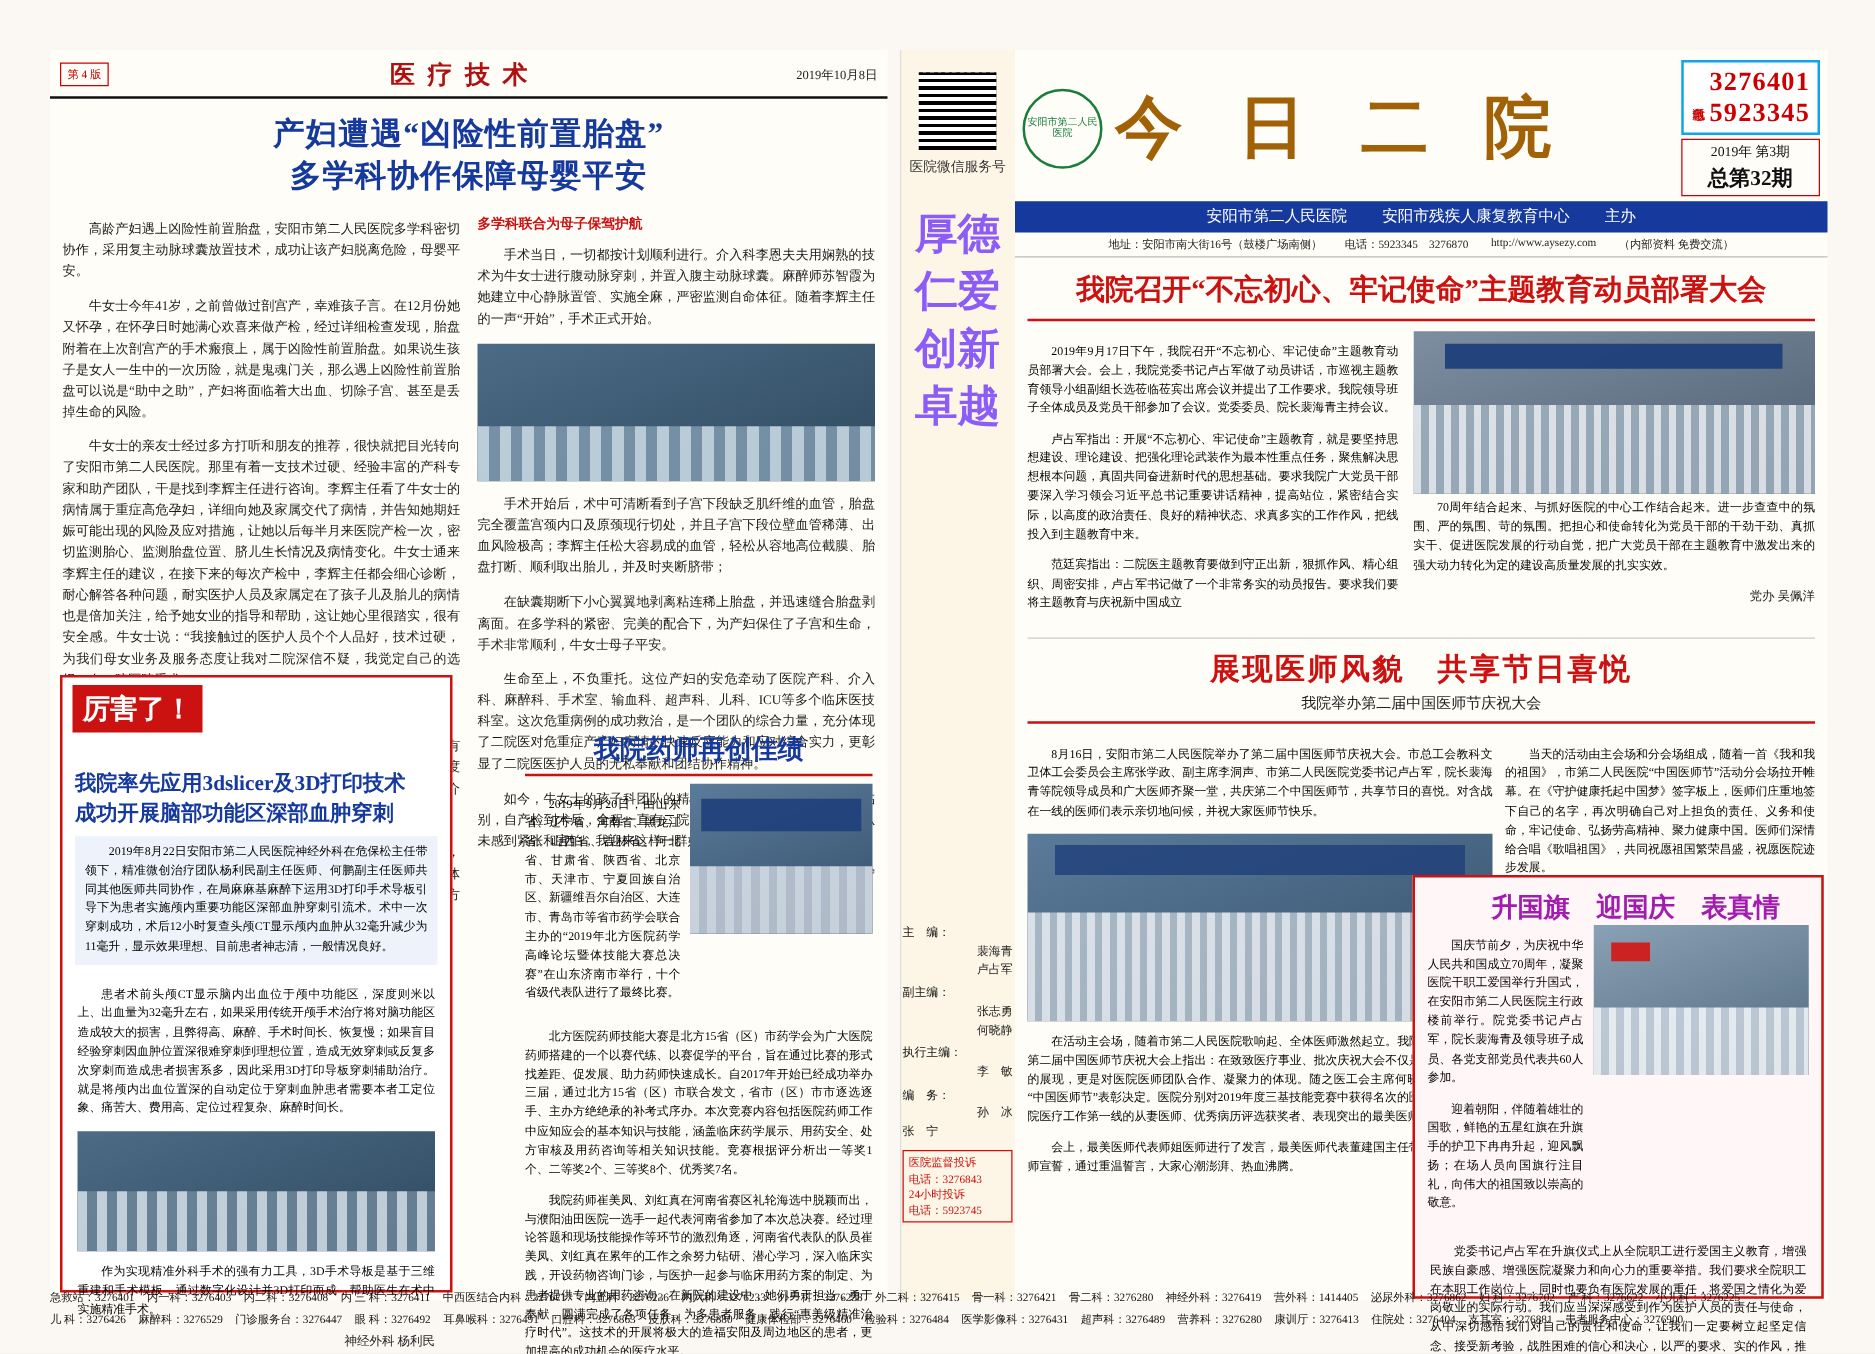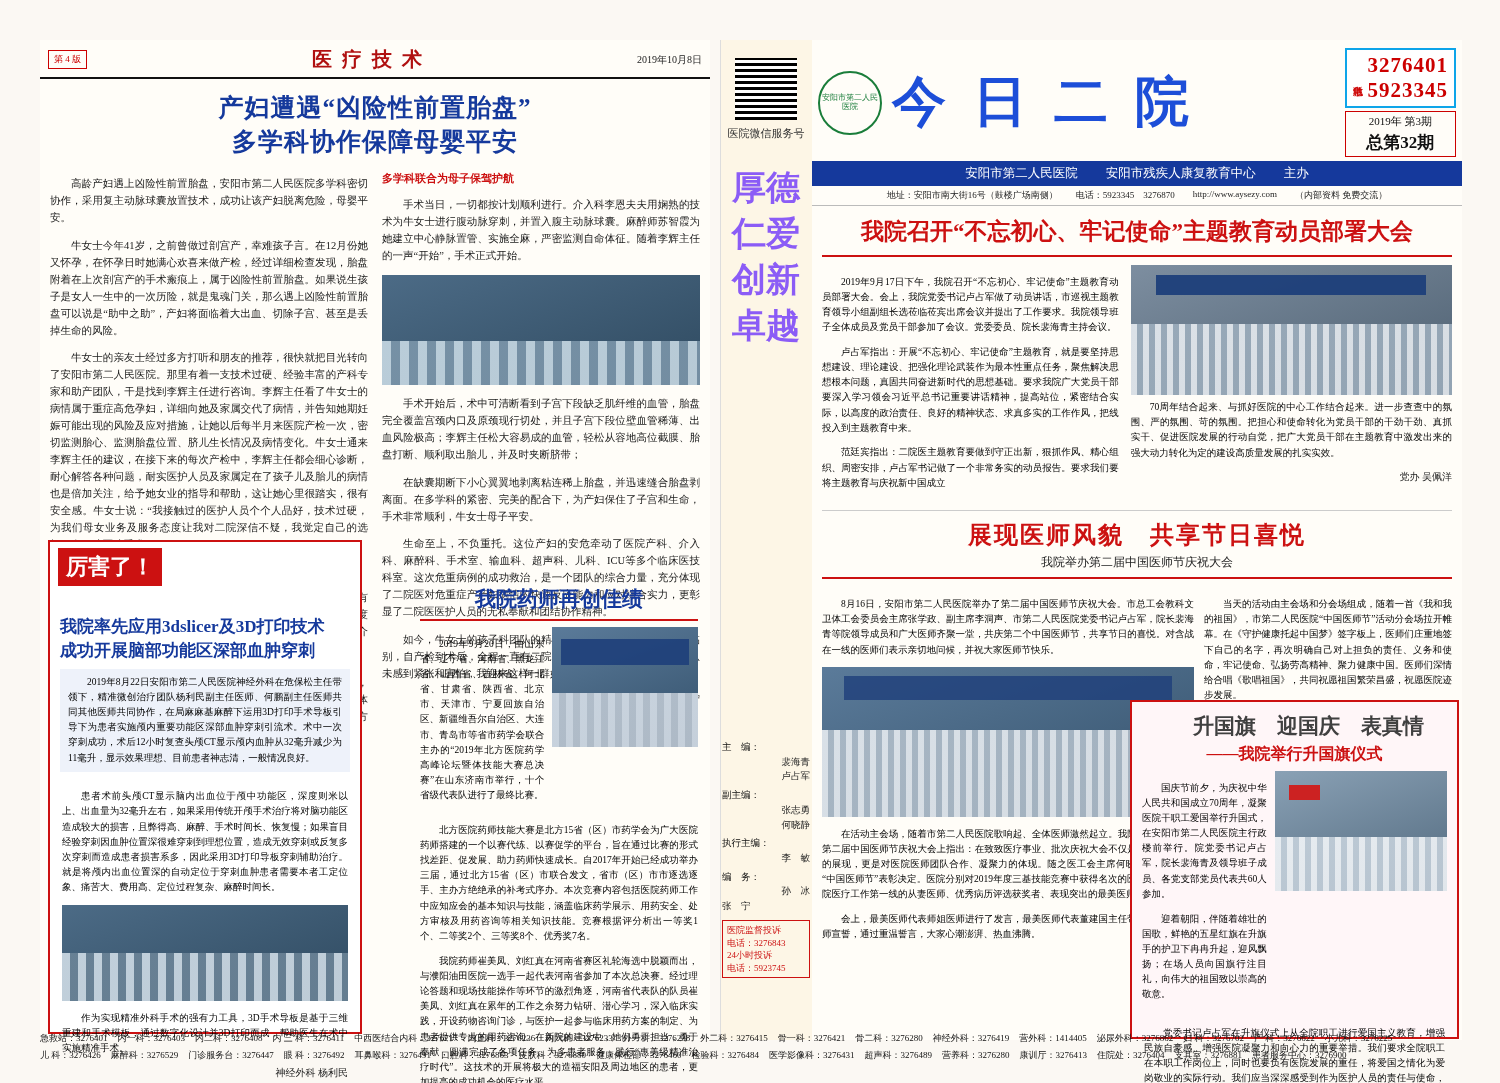--- a/index.html
+++ b/index.html
@@ -42,34 +42,34 @@
   .vtext{position:absolute;left:728px;top:165px;width:76px;text-align:center;color:#8b5cf6;font-size:34px;font-weight:bold;line-height:1.35;}
   .masthead-info{position:absolute;left:722px;top:740px;width:88px;font-size:9.5px;line-height:1.55;color:#222;}
   .mi-row{display:flex;gap:4px;}
   .mi-k{color:#111;}
   .red-box{border:1px solid #c11;color:#c11;font-size:9px;padding:3px 4px;margin-top:6px;line-height:1.4;}
 
   
   .right-page{position:absolute;left:812px;top:40px;width:650px;height:1000px;background:#fffdf8;}
   .logo{width:60px;height:60px;border-radius:50%;border:2px solid #1a7d3a;display:flex;align-items:center;justify-content:center;color:#1a7d3a;font-size:8px;text-align:center;line-height:1.1;}
   .mast{display:flex;align-items:center;gap:10px;padding:8px 6px 0 6px;}
-  .mast-title{color:#1d4ed8;font-size:54px;font-weight:bold;letter-spacing:6px;font-family:Liberation Sans, sans-serif;}
+  .mast-title{color:#a16207;font-size:54px;font-weight:bold;letter-spacing:6px;font-family:Liberation Mono, monospace;}
   .emerg{border:2px solid #0ea5e9;padding:3px 6px;background:#fff;}
   .emerg .lbl{color:#c00;font-size:10px;writing-mode:vertical-rl;display:inline-block;line-height:1.1;}
   .emerg .num{color:#c00;font-size:21px;font-weight:bold;letter-spacing:1px;}
   .issue{border:1px solid #c00;text-align:center;color:#111;font-size:11px;padding:2px 6px;margin-top:3px;}
   .issue b{display:block;font-size:17px;color:#111;margin-top:2px;}
   .org-bar{background:#15399c;color:#fff;font-size:12.5px;display:flex;gap:28px;justify-content:center;padding:4px 0;margin-top:4px;}
   .addr-bar{font-size:9px;display:flex;gap:18px;justify-content:center;padding:3px 0;border-bottom:1px solid #bbb;color:#222;}
   .rh-title{color:#c11;font-weight:bold;font-size:23px;text-align:center;margin:10px 6px 8px 6px;}
   .cols-r{display:flex;gap:12px;padding:0 10px;}
   .sec2-title{color:#c11;font-weight:bold;font-size:24px;text-align:center;letter-spacing:2px;}
   .sec2-sub{text-align:center;font-size:12px;color:#222;margin-top:3px;}
   .flagbox{position:absolute;left:1130px;top:700px;width:325px;height:335px;border:2px solid #c11;background:#fff6f8;}
-  .flagbox h3{color:#404040;text-align:center;font-size:21px;margin:10px 0 0 0;padding-left:28px;}
+  .flagbox h3{color:#a21caf;text-align:center;font-size:21px;margin:10px 0 0 0;padding-left:28px;}
   .flagbox h4{color:#c11;text-align:center;font-size:16px;margin:4px 0 6px 0;}
 
   
   .phonebar{position:absolute;left:40px;top:1030px;width:1422px;font-size:9px;color:#111;}
   .pb-row{display:flex;flex-wrap:wrap;gap:0 10px;padding:2px 0;}
   .pb-item{white-space:nowrap;}
   .doc-photo{background:linear-gradient(160deg,#4c6b86,#2f4a60);}
   .grp-photo{background:linear-gradient(160deg,#5b7b9a,#33506a);}
   .mtg-photo{background:linear-gradient(160deg,#7d8ea0,#4d5f70);}
   .flag-photo{background:linear-gradient(160deg,#8aa1b5,#51697e);}
@@ -260,21 +260,20 @@
           <p class="tiny">当天的活动由主会场和分会场组成，随着一首《我和我的祖国》，市第二人民医院“中国医师节”活动分会场拉开帷幕。在《守护健康托起中国梦》签字板上，医师们庄重地签下自己的名字，再次明确自己对上担负的责任、义务和使命，牢记使命、弘扬劳高精神、聚力健康中国。医师们深情给合唱《歌唱祖国》，共同祝愿祖国繁荣昌盛，祝愿医院迹步发展。</p>
           <p class="tiny">丰富多彩的节目。《幸福中国一起走》舞出了幸福，舞出了精彩。一曲《医者仁心》，唱出了医师的心声，唱出了医师的情怀，体现了医者的仁心、大爱无疆。小品《雨过天晴》将医师情感带到高潮，他们用自己的委屈，所有的不被理解全部烟消云散。一曲《红旗飘扬》激发大家激流勇进、奋发创新、能力医院医治中国医师们深深感到身后有温馨的市第二人民医院，更有强大的祖国。</p>
           <div class="byline">医务科 原玉琴</div>
         </div>
       </div>
     </div>
   </div>
 
   <div class="flagbox">
     <h3>升国旗　迎国庆　表真情</h3>
-    <h4>——我院举行升国旗仪式</h4>
     <div style="display:flex;gap:8px;padding:0 10px;">
       <div style="width:42%;">
         <p class="tiny">国庆节前夕，为庆祝中华人民共和国成立70周年，凝聚医院干职工爱国举行升国式，在安阳市第二人民医院主行政楼前举行。院党委书记卢占军，院长裴海青及领导班子成员、各党支部党员代表共60人参加。</p>
         <p class="tiny">迎着朝阳，伴随着雄壮的国歌，鲜艳的五星红旗在升旗手的护卫下冉冉升起，迎风飘扬；在场人员向国旗行注目礼，向伟大的祖国致以崇高的敬意。</p>
       </div>
       <div style="width:58%;">
         <div class="photo flag-photo" style="height:120px;">
           <div class="fig-people" style="height:45%;background:repeating-linear-gradient(90deg,#fafcfe 0 6px,#c9d4de 6px 12px);"></div>
           <div style="position:absolute;left:8%;top:12%;width:18%;height:12%;background:#c22;"></div>
         </div>

